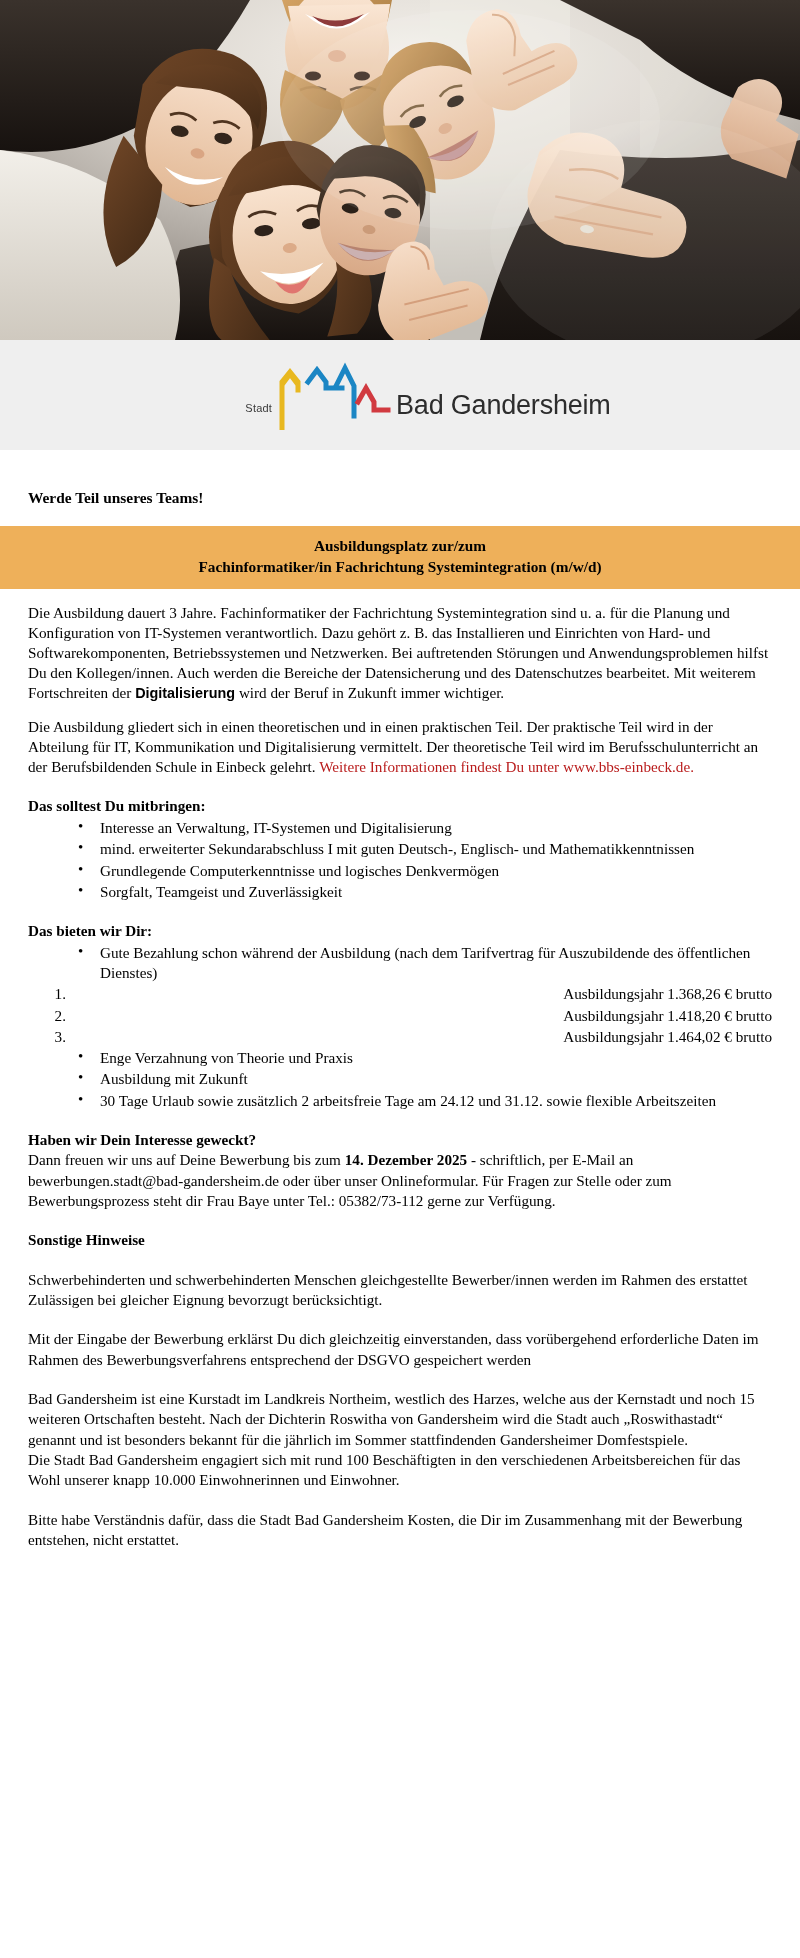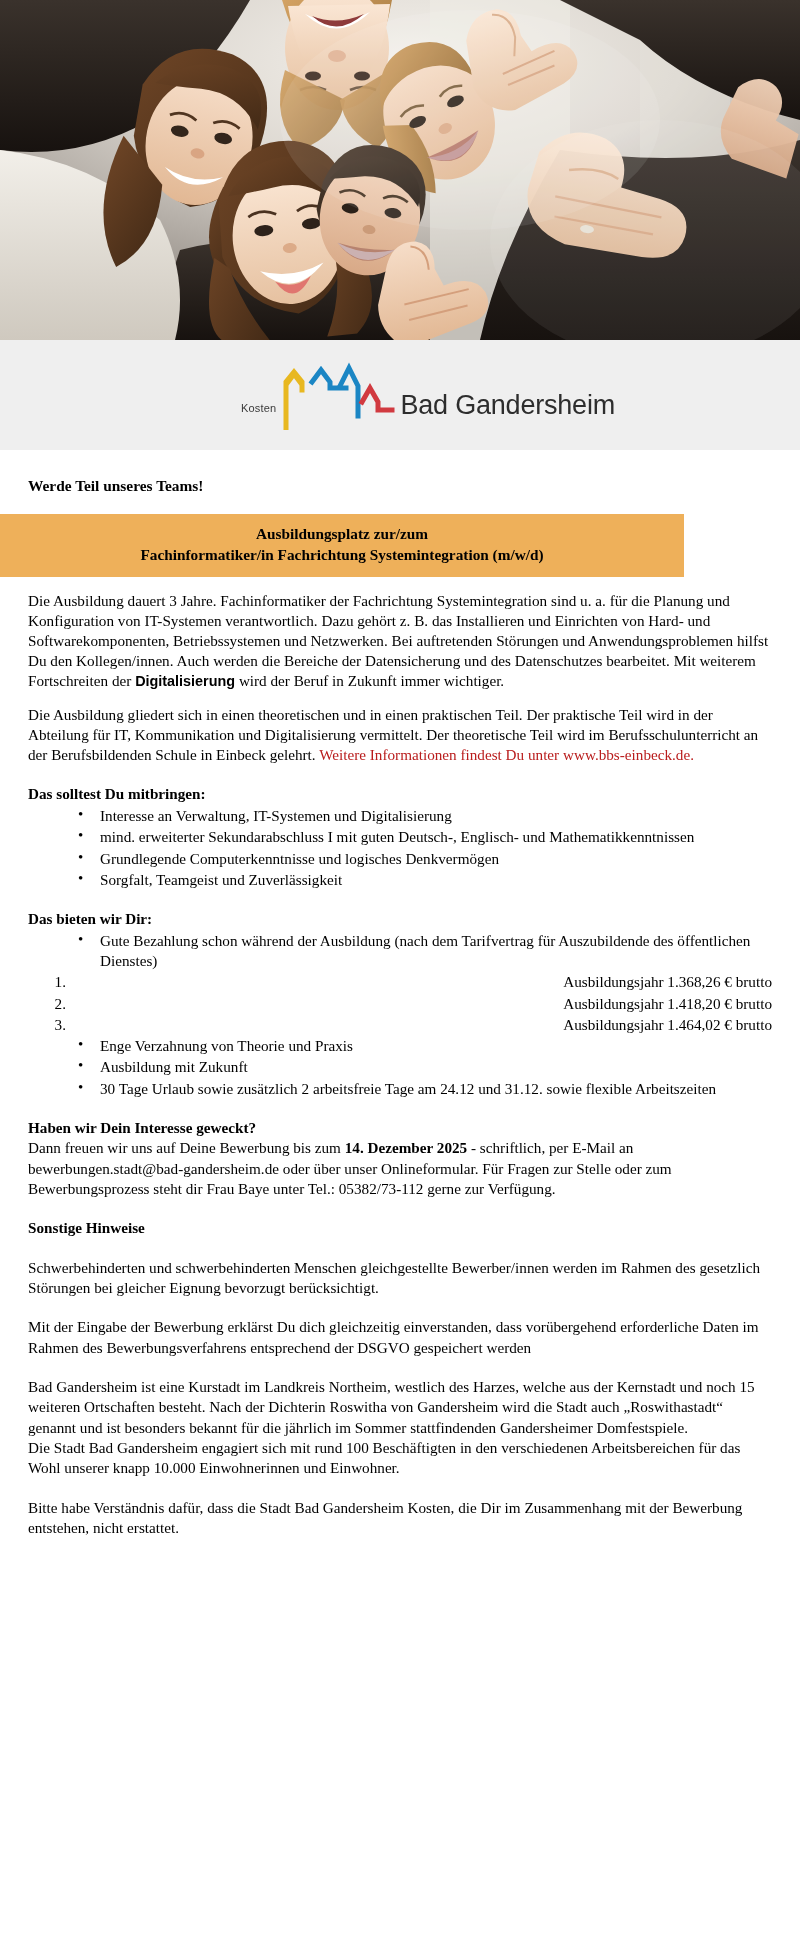--- a/index.html
+++ b/index.html
@@ -54,40 +54,40 @@
     font-size: 27px;
     color: #2d2d2d;
     letter-spacing: -0.2px;
     position: relative;
     top: -9px;
     left: 2px;
   }
 
   
   .content {
-    padding: 4px 28px;
+    padding: 16px 28px;
     font-size: 15.2px;
     line-height: 1.32;
   }
   .pad-top { height: 22px; }
 
   .lead-strong {
     font-weight: bold;
     font-size: 15.4px;
     margin: 0 0 18px 0;
   }
   .lead-line {
     margin: 0 0 17px 0;
     font-size: 15.2px;
   }
 
   
   .banner {
     background: #eeb05a;
-    width: 684px;
+    width: 800px;
     margin: 0 0 0 -28px;
     padding: 9px 0 11px 0;
     text-align: center;
     font-weight: bold;
     font-size: 15.3px;
     line-height: 1.38;
   }
   .banner-line { display: block; }
 
   .para {
@@ -305,21 +305,21 @@
       <path d="M726,96 Q742,74 762,84 Q778,94 772,116 L798,122 L800,168 L742,166 Q718,150 722,126 Z" fill="url(#skinC)"></path>
     </g>
 
     <ellipse cx="470" cy="120" rx="190" ry="110" fill="#ffffff" opacity=".1"></ellipse>
     <ellipse cx="660" cy="240" rx="170" ry="120" fill="#ffffff" opacity=".07"></ellipse>
   </svg>
 </div>
 
 <div class="logo-band">
   <div class="logo-wrap">
-    <span class="logo-stadt">Kosten</span>
+    <span class="logo-stadt">Stadt</span>
     <svg class="logo-mark" width="120" height="70" viewBox="0 0 120 70">
 
       <path d="M8,68 L8,22 L16,12 L24,22 L24,30" fill="none" stroke="#e8b820" stroke-width="5" stroke-linecap="square"></path>
       <path d="M10,22 L16,14 L22,22" fill="none" stroke="#e8b820" stroke-width="5" stroke-linecap="square"></path>
 
       <path d="M34,22 L43,10 L52,22 L52,28 L68,28" fill="none" stroke="#1b86c4" stroke-width="5" stroke-linejoin="miter" stroke-linecap="square"></path>
 
       <path d="M62,26 L71,8 L80,26 L80,56" fill="none" stroke="#1b86c4" stroke-width="5" stroke-linejoin="miter" stroke-linecap="square"></path>
 
       <path d="M84,42 L92,28 L100,42 L100,50 L114,50" fill="none" stroke="#d13a40" stroke-width="5" stroke-linejoin="miter" stroke-linecap="square"></path>
@@ -366,21 +366,21 @@
   </ul>
 
   <div class="block">
     <p class="bold">Haben wir Dein Interesse geweckt?</p>
     <p><span>Dann freuen wir uns auf Deine Bewerbung bis zum </span><span class="bold">14. Dezember 2025</span><span> - schriftlich, per E-Mail an bewerbungen.stadt@bad-gandersheim.de oder über unser Onlineformular. Für Fragen zur Stelle oder zum Bewerbungsprozess steht dir Frau Baye unter Tel.: 05382/73-112 gerne zur Verfügung.</span></p>
   </div>
 
   <div class="block">
     <p class="bold">Sonstige Hinweise</p>
     <div class="spacer-md"></div>
-    <p>Schwerbehinderten und schwerbehinderten Menschen gleichgestellte Bewerber/innen werden im Rahmen des gesetzlich Störungen bei gleicher Eignung bevorzugt berücksichtigt.</p>
+    <p>Schwerbehinderten und schwerbehinderten Menschen gleichgestellte Bewerber/innen werden im Rahmen des erstattet Zulässigen bei gleicher Eignung bevorzugt berücksichtigt.</p>
     <div class="spacer-md"></div>
     <p>Mit der Eingabe der Bewerbung erklärst Du dich gleichzeitig einverstanden, dass vorübergehend erforderliche Daten im Rahmen des Bewerbungsverfahrens entsprechend der DSGVO gespeichert werden</p>
     <div class="spacer-md"></div>
     <p>Bad Gandersheim ist eine Kurstadt im Landkreis Northeim, westlich des Harzes, welche aus der Kernstadt und noch 15 weiteren Ortschaften besteht. Nach der Dichterin Roswitha von Gandersheim wird die Stadt auch „Roswithastadt“ genannt und ist besonders bekannt für die jährlich im Sommer stattfindenden Gandersheimer Domfestspiele.</p>
     <p>Die Stadt Bad Gandersheim engagiert sich mit rund 100 Beschäftigten in den verschiedenen Arbeitsbereichen für das Wohl unserer knapp 10.000 Einwohnerinnen und Einwohner.</p>
     <div class="spacer-md"></div>
     <p>Bitte habe Verständnis dafür, dass die Stadt Bad Gandersheim Kosten, die Dir im Zusammenhang mit der Bewerbung entstehen, nicht erstattet.</p>
   </div>
 
   <div class="tail-pad"></div>

